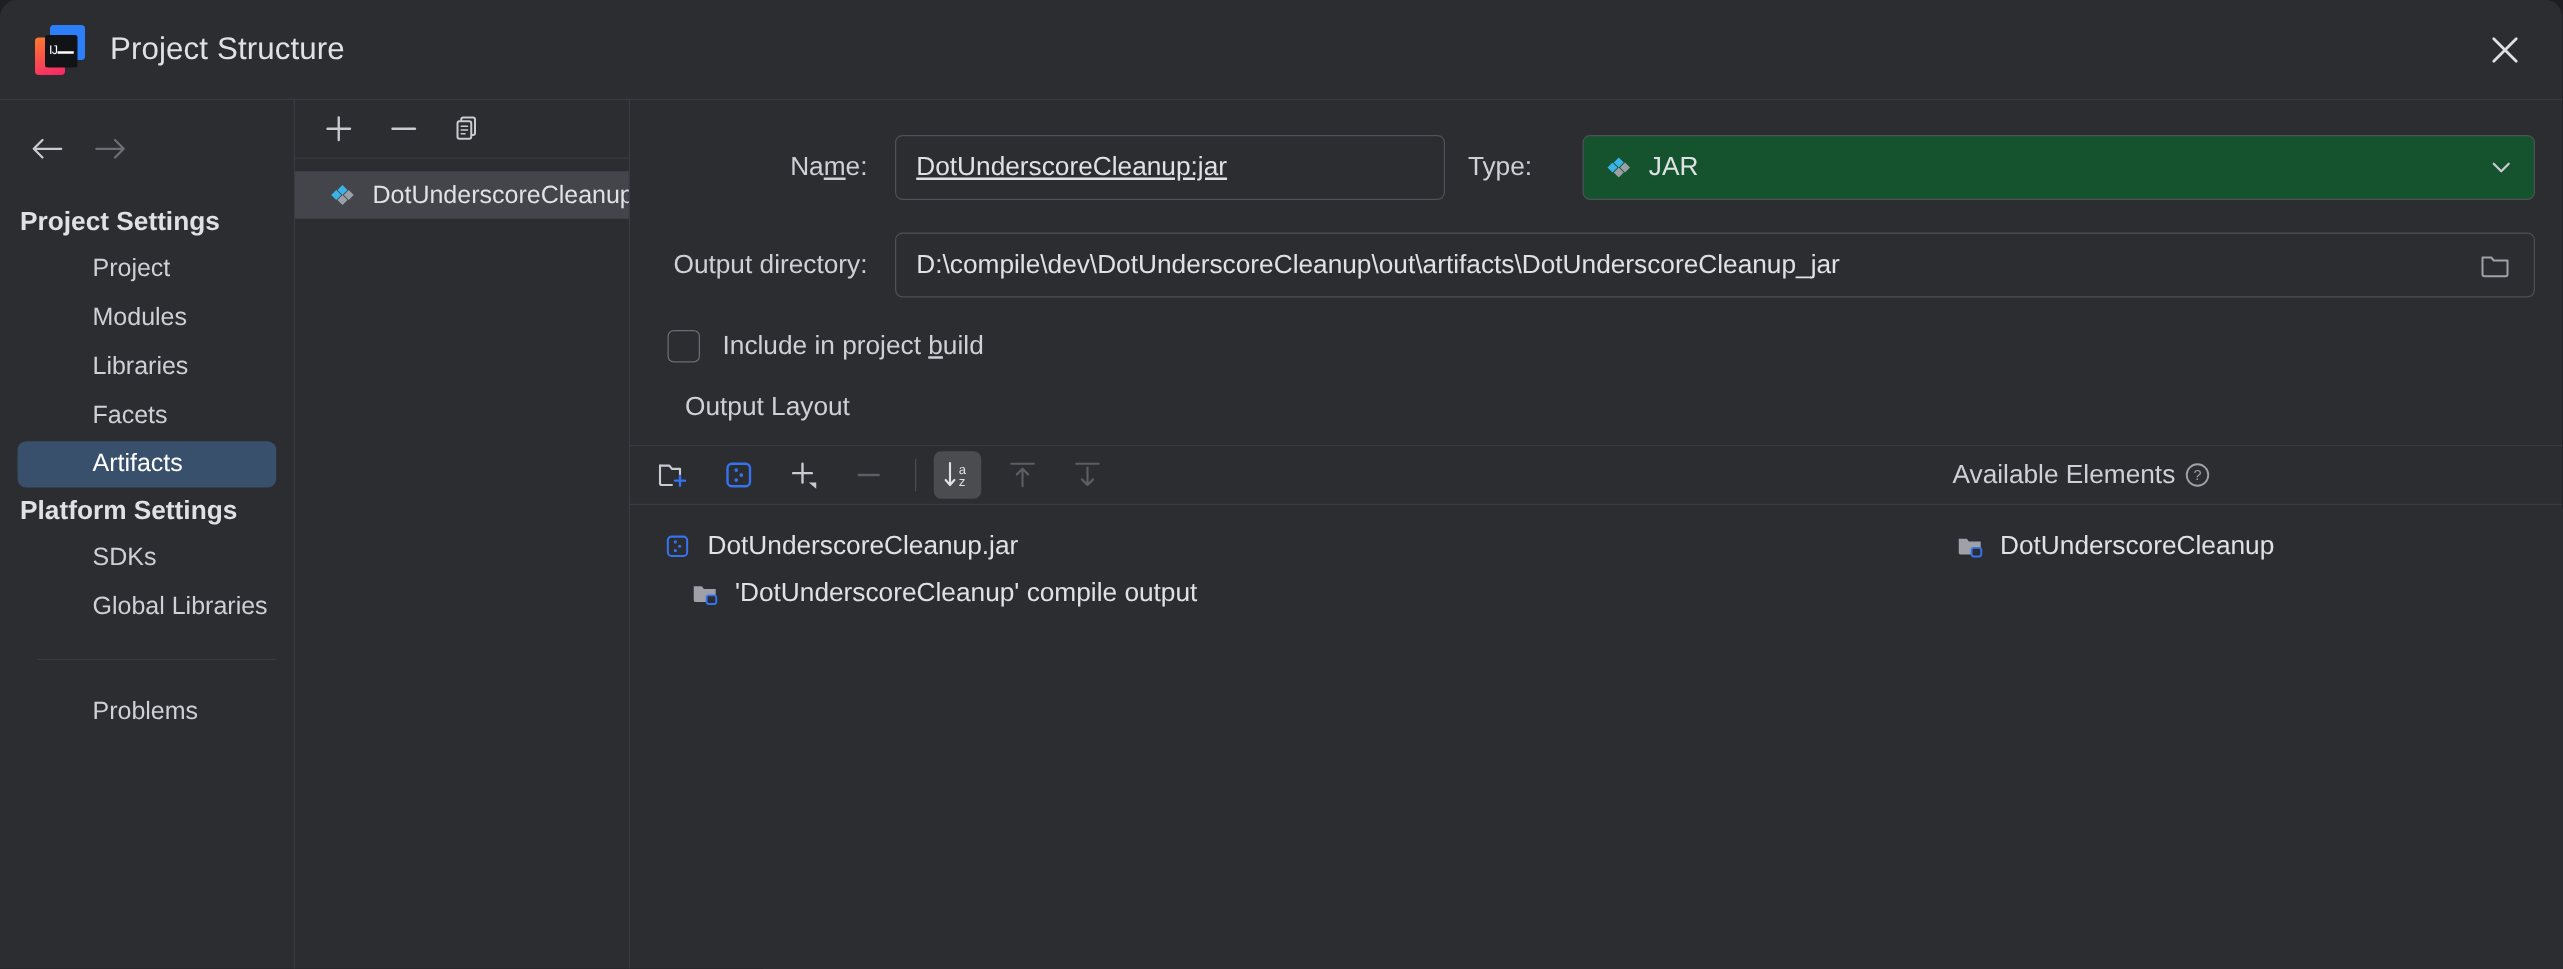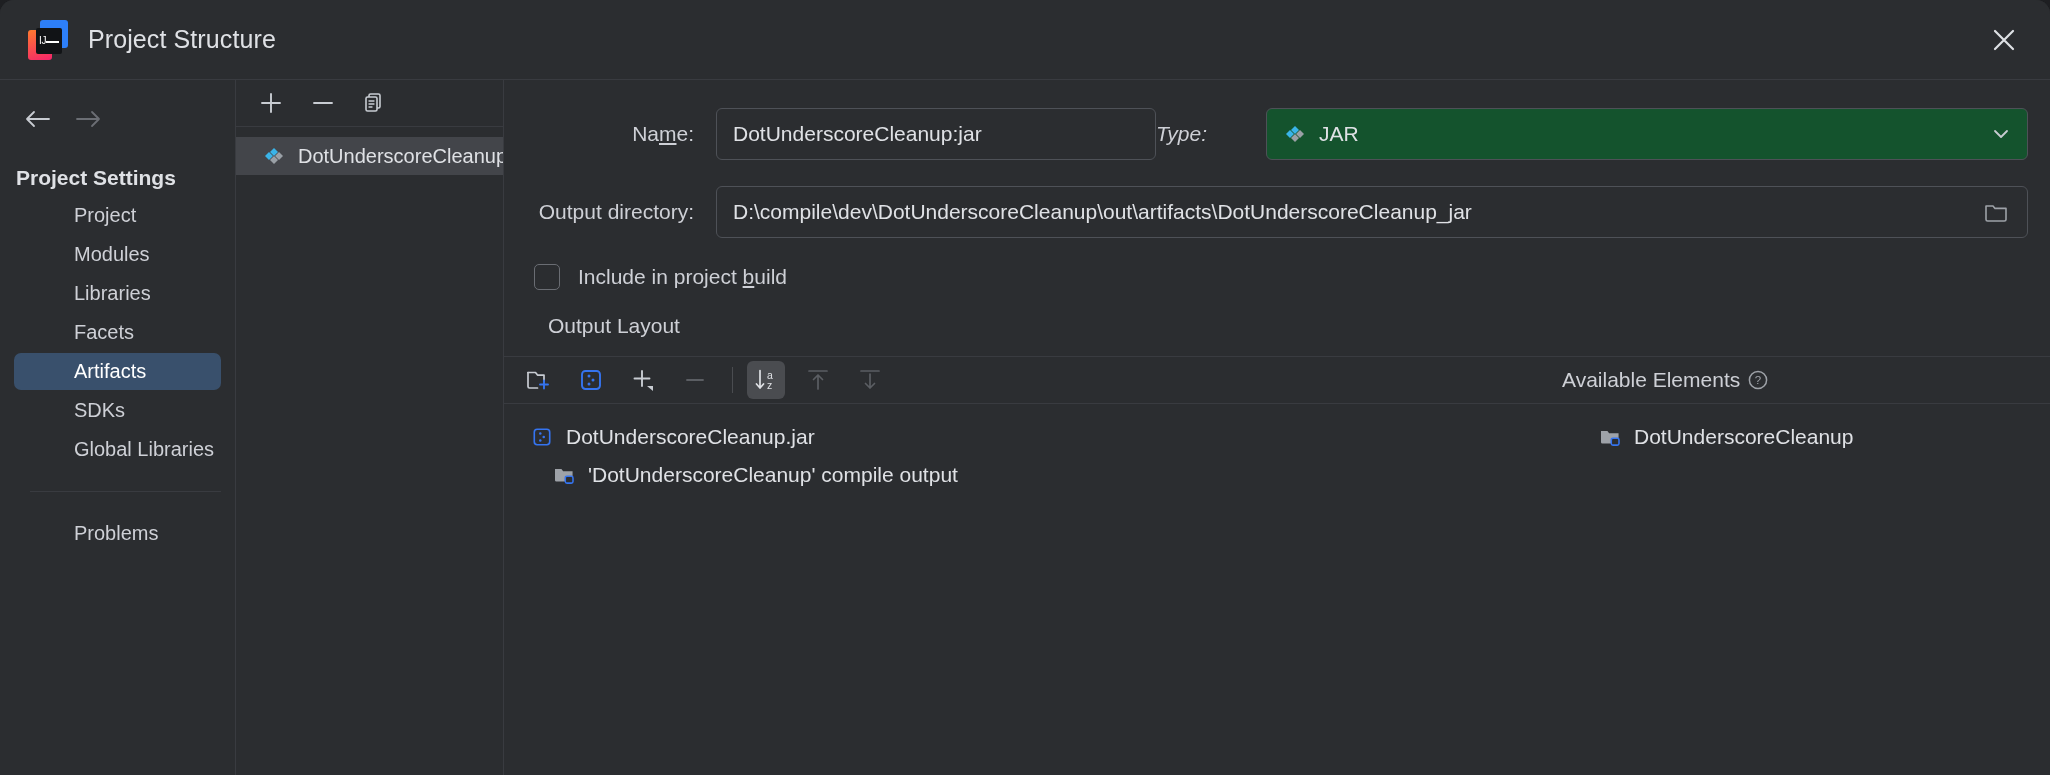--- a/index.html
+++ b/index.html
@@ -164,39 +164,39 @@
     align-items: center;
     margin-bottom: 26px;
   }
   .lbl {
     font-size: 21px;
     color: #ced0d6;
     text-align: right;
     white-space: nowrap;
   }
   .lbl.name-lbl   { width: 190px; padding-right: 22px; }
-  .lbl.type-lbl   { width: 110px; padding-right: 22px; text-align: left; font-style: italic; }
+  .lbl.type-lbl   { width: 110px; padding-right: 22px; text-align: center; }
   .lbl.outdir-lbl { width: 190px; padding-right: 22px; }
   .mn { text-decoration: underline; }
 
   .textfield {
     height: 52px;
     background: #2b2d30;
     border: 1px solid #4e5157;
     border-radius: 6px;
     display: flex;
     align-items: center;
     padding: 0 16px;
     font-size: 21px;
     color: #dfe1e5;
     overflow: hidden;
     white-space: nowrap;
     cursor: text;
   }
-  .name-field { width: 440px; flex: 0 0 440px; }
+  .name-field { width: 440px; flex: 0 0 440px; text-decoration: underline; }
 
   .combo {
     height: 52px;
     flex: 1 1 auto;
     background: #14532d;
     border: 1px solid #4e5157;
     border-radius: 6px;
     display: flex;
     align-items: center;
     padding: 0 14px 0 16px;
@@ -282,21 +282,20 @@
     gap: 6px;
   }
   .avail-header .txt { font-size: 21px; color: #ced0d6; margin-left: 24px; }
   .help-icon { cursor: pointer; display:flex; }
 
   
   .trees {
     flex: 1 1 auto;
     display: flex;
     min-height: 0;
-    gap: 34px;
   }
   .tree-pane { padding-top: 14px; }
   .tree-left  { width: 1034px; flex: 0 0 1034px; }
   .tree-right { flex: 1 1 auto; }
   .tree-row {
     display: flex;
     align-items: center;
     gap: 12px;
     height: 38px;
     cursor: pointer;
@@ -347,20 +346,21 @@
         </div>
       </div>
 
       <div class="nav-group-title">Project Settings</div>
       <div class="nav-item">Project</div>
       <div class="nav-item">Modules</div>
       <div class="nav-item">Libraries</div>
       <div class="nav-item">Facets</div>
       <div class="nav-item selected">Artifacts</div>
 
+      <div class="nav-group-title">Platform Settings</div>
       <div class="nav-item">SDKs</div>
       <div class="nav-item">Global Libraries</div>
 
       <div class="nav-sep"></div>
       <div class="nav-item">Problems</div>
     </div>
 
     <div class="artifacts-col">
       <div class="artifacts-toolbar">
         <div class="tb-btn">

